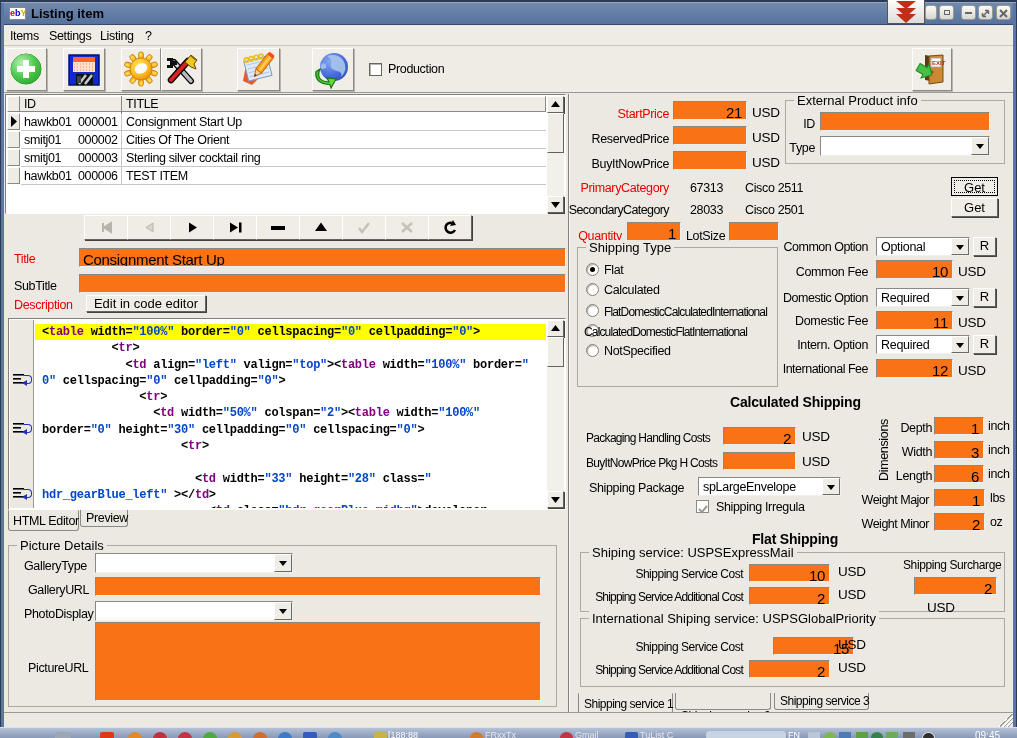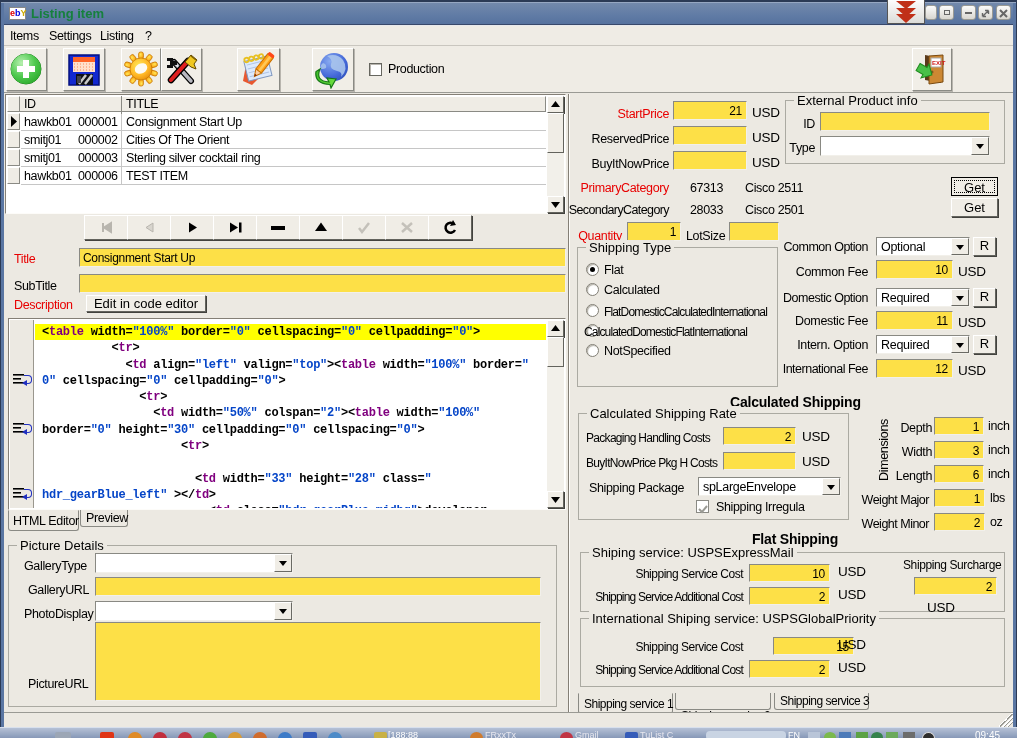--- a/index.html
+++ b/index.html
@@ -1,20 +1,20 @@
 <!DOCTYPE html>
 <html><head><meta charset="utf-8">
 <style>
 *{margin:0;padding:0;box-sizing:border-box;font-family:"Liberation Sans",sans-serif;}
 html,body{width:1017px;height:738px;overflow:hidden;}
 #scr{position:relative;width:1017px;height:738px;background:#ece9e2;}
 .ab{position:absolute;}
 .lbl{position:absolute;font-size:12.5px;letter-spacing:-0.35px;color:#000;white-space:nowrap;}
 .red{color:#e80000;}
-.edit{position:absolute;background:#fde047;border:1px solid;border-color:#898983 #f2f0ea #f2f0ea #898983;font-size:12px;letter-spacing:-0.3px;color:#000;white-space:nowrap;overflow:hidden;}
+.edit{position:absolute;background:#f97316;border:1px solid;border-color:#898983 #f2f0ea #f2f0ea #898983;font-size:15px;letter-spacing:-0.3px;color:#000;white-space:nowrap;overflow:hidden;}
 .edit .v{position:absolute;right:4px;top:2px;}
 .edit .vl{position:absolute;left:3px;top:2px;}
 .btn{position:absolute;background:#f0ede6;border:1px solid;border-color:#fff #63635d #63635d #fff;box-shadow:1px 1px 0 #42423e;font-size:13px;color:#000;text-align:center;}
 .gb{position:absolute;border:1px solid #abaaa2;}
 .gb .cap{position:absolute;top:-8px;left:8px;background:#ece9e2;font-size:13px;padding:0 3px;white-space:nowrap;}
 .combo{position:absolute;background:#fff;border:1px solid;border-color:#898983 #f2f0ea #f2f0ea #898983;}
 .combo .cv{position:absolute;left:4px;top:2px;font-size:12.5px;letter-spacing:-0.3px;white-space:nowrap;}
 .combo .dd{position:absolute;right:0;top:0;bottom:0;width:18px;background:#f0ede6;border:1px solid;border-color:#fff #6a6a64 #6a6a64 #fff;}
 .combo .dd:after{content:"";position:absolute;left:50%;top:50%;margin:-2px 0 0 -4px;border:4px solid transparent;border-top:5px solid #000;}
 .rad{position:absolute;width:13px;height:13px;border-radius:50%;background:#fff;border:1px solid #827f76;box-shadow:inset 1px 1px 1px #b4b1a8;}
@@ -39,21 +39,21 @@
 <div class="ab" style="left:0;top:3px;width:1017px;height:22px;background:linear-gradient(#75s89ab,#5a76a2);"></div>
 <div class="ab" id="tbar" style="left:0;top:3px;width:1017px;height:21px;background:linear-gradient(#7389ab,#607ba5 60%,#56729e);"></div>
 <div class="ab" style="left:0;top:24px;width:1017px;height:1px;background:#38486a;"></div>
 <div class="ab" style="left:0;top:25px;width:1017px;height:1px;background:#e8e9ec;"></div>
 <div class="ab" style="left:0;top:2px;width:1px;height:725px;background:#2b3a55;"></div>
 <div class="ab" style="left:1px;top:3px;width:3px;height:724px;background:#5a76a2;"></div>
 <div class="ab" style="left:1013px;top:3px;width:3px;height:724px;background:#5a76a2;"></div>
 <div class="ab" style="left:1016px;top:2px;width:1px;height:725px;background:#2b3a55;"></div>
 
 <div class="ab" style="left:9px;top:7px;width:17px;height:13px;background:#fff;border:1px solid #888;font-size:9px;font-weight:bold;line-height:11px;text-align:center;"><span style="color:#d00;">e</span><span style="color:#00d;">b</span><span style="color:#ca0;">Y</span></div>
-<div class="ab" style="left:31px;top:6px;font-size:13px;font-weight:bold;color:#15803d;">Listing item</div>
+<div class="ab" style="left:31px;top:6px;font-size:13px;font-weight:bold;color:#000000;">Listing item</div>
 
 <div class="ab" style="left:887px;top:0;width:38px;height:24px;background:linear-gradient(#fdfdfd,#dcdcd8);border:1px solid #555;border-top:none;">
 <svg width="36" height="23" viewBox="0 0 36 23">
         <path d="M8 1 L28 1 L18 9 Z" fill="#c03018"></path>
         <path d="M8 8 L28 8 L18 17 Z" fill="#c03018"></path>
         <path d="M8 14 L28 14 L18 23 Z" fill="#c03018"></path>
       </svg>
 </div>
 
 <div class="ab" style="left:925px;top:5px;width:12px;height:15px;background:linear-gradient(#fbfbfa,#d8d6d0);border:1px solid #9a9a94;border-radius:3px;"></div>
@@ -312,21 +312,21 @@
 <div class="lbl" style="left:24px;top:559px;">GalleryType</div>
 <div class="combo" style="left:95px;top:553px;width:198px;height:20px;">
       <span class="dd"></span>
     </div>
 <div class="lbl" style="left:28px;top:583px;">GalleryURL</div>
 <div class="edit" style="left:95px;top:577px;width:446px;height:19px;"></div>
 <div class="lbl" style="left:24px;top:607px;">PhotoDisplay</div>
 <div class="combo" style="left:95px;top:601px;width:198px;height:20px;">
       <span class="dd"></span>
     </div>
-<div class="lbl" style="left:28px;top:661px;margin-top:16px;">PictureURL</div>
+<div class="lbl" style="left:28px;top:661px;">PictureURL</div>
 <div class="edit" style="left:95px;top:622px;width:446px;height:79px;"></div>
 
 <div class="ab" style="left:568px;top:94px;width:1px;height:618px;background:#847f76;"></div>
 <div class="ab" style="left:569px;top:94px;width:1px;height:618px;background:#fdfcf9;"></div>
 <div class="lbl red" style="left:569px;top:107px;width:100px;text-align:right;">StartPrice</div>
 <div class="edit" style="left:673px;top:101px;width:74px;height:19px;">
       <span class="v">21</span>
     </div>
 <div class="usd" style="left:752px;top:105px;">USD</div>
 <div class="lbl" style="left:569px;top:132px;width:100px;text-align:right;">ReservedPrice</div>
@@ -403,23 +403,20 @@
       <span class="dd"></span>
     </div>
 <div class="btn" style="left:973px;top:335px;width:23px;height:19px;font-size:13px;line-height:16px;">R</div>
 <div class="lbl" style="left:770px;top:362px;width:98px;text-align:right;letter-spacing:-0.5px;">International Fee</div>
 <div class="edit" style="left:876px;top:359px;width:77px;height:19px;">
       <span class="v">12</span>
     </div>
 <div class="usd" style="left:958px;top:363px;">USD</div>
 
 <div class="hdr" style="left:730px;top:394px;">Calculated Shipping</div>
-<div class="gb" style="left:578px;top:413px;width:271px;height:107px;">
-      <span class="cap">Calculated Shipping Rate</span>
-    </div>
 <div class="lbl" style="left:586px;top:431px;width:131px;text-align:left;letter-spacing:-0.7px;font-size:12px;">Packaging Handling Costs</div>
 <div class="edit" style="left:723px;top:427px;width:73px;height:18px;">
       <span class="v">2</span>
     </div>
 <div class="usd" style="left:802px;top:429px;">USD</div>
 <div class="lbl" style="left:586px;top:456px;width:131px;text-align:left;letter-spacing:-0.7px;font-size:12px;">BuyItNowPrice Pkg H Costs</div>
 <div class="edit" style="left:723px;top:452px;width:73px;height:18px;"></div>
 <div class="usd" style="left:802px;top:454px;">USD</div>
 <div class="lbl" style="left:589px;top:481px;">Shipping Package</div>
 <div class="combo" style="left:698px;top:477px;width:143px;height:19px;">

